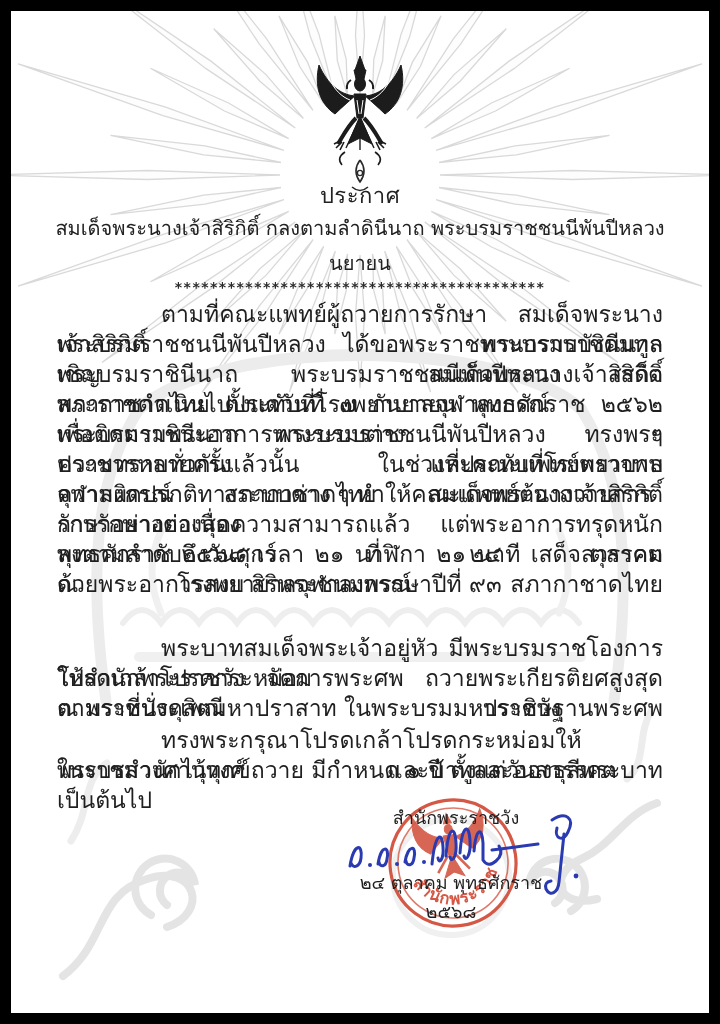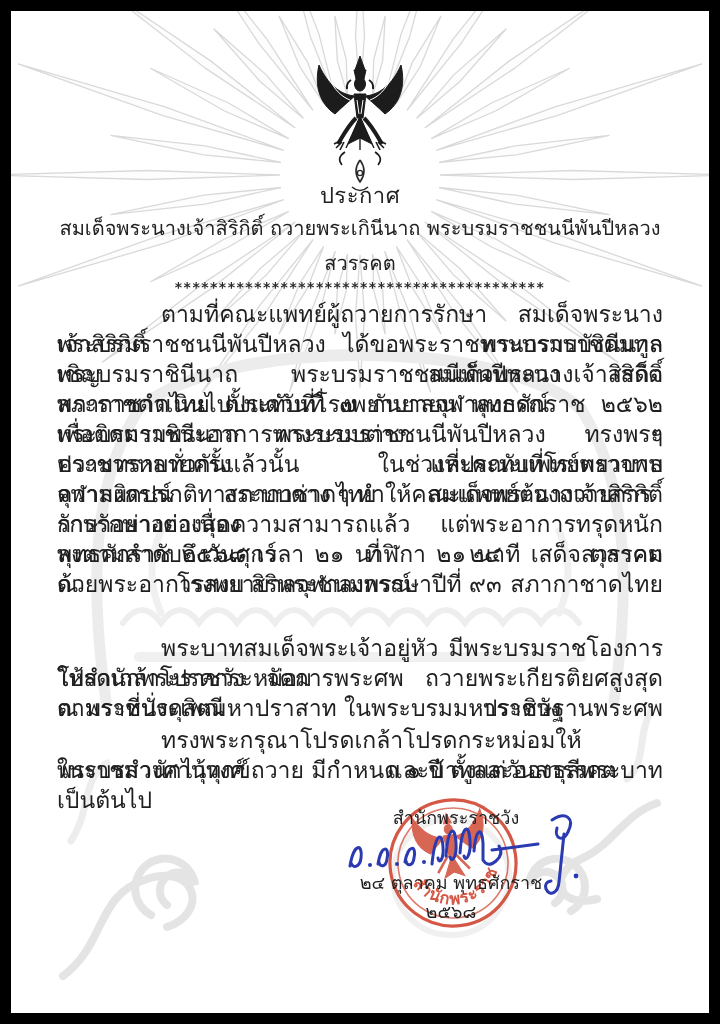--- a/index.html
+++ b/index.html
@@ -128,22 +128,22 @@
     </g>
     <g stroke="#ffffff" stroke-width="1" fill="none">
       <path d="M50,46 C42,43 34,36 28,22"></path>
       <path d="M70,46 C78,43 86,36 92,22"></path>
       <path d="M57,46 l2,14 M63,46 l-2,14"></path>
     </g>
   </svg>
 
   <div class="textlayer">
     <div class="abs center title">ประกาศ</div>
-    <div class="abs center subject">สมเด็จพระนางเจ้าสิริกิติ์ ถวายพระเกินีนาถ พระบรมราชชนนีพันปีหลวง</div>
-    <div class="abs center subject2">สวรรคต</div>
+    <div class="abs center subject">สมเด็จพระนางเจ้าสิริกิติ์ กลงตามลำดินีนาถ พระบรมราชชนนีพันปีหลวง</div>
+    <div class="abs center subject2">นยายน</div>
     <div class="abs center divider">******************************************</div>
 
     <div class="para p1">
       <div class="bline jline indent">ตามที่คณะแพทย์ผู้ถวายการรักษา สมเด็จพระนางเจ้าสิริกิติ์ พระบรมราชินีนาถ</div>
       <div class="bline jline">พระบรมราชชนนีพันปีหลวง ได้ขอพระราชทานกราบบังคมทูลเชิญ สมเด็จพระนางเจ้าสิริกิติ์</div>
       <div class="bline jline">พระบรมราชินีนาถ พระบรมราชชนนีพันปีหลวง เสด็จพระราชดำเนินไปประทับที่โรงพยาบาลจุฬาลงกรณ์</div>
       <div class="bline jline">สภากาชาดไทย ตั้งแต่วันที่ ๗ กันยายน พุทธศักราช ๒๕๖๒ เพื่อติดตามพระอาการทางระบบต่าง ๆ</div>
       <div class="bline jline">พระบรมราชินีนาถ พระบรมราชชนนีพันปีหลวง ทรงพระประชวรหลายครั้ง และคณะแพทย์ตรวจพบ</div>
       <div class="bline jline">ความทราบทั่วกันแล้วนั้น ในช่วงที่ประทับที่โรงพยาบาลจุฬาลงกรณ์ สภากาชาดไทย สมเด็จพระนางเจ้าสิริกิติ์</div>
       <div class="bline">ความผิดปรกติทางระบบต่าง ๆ ทำให้คณะแพทย์ต้องถวายการรักษาอย่างต่อเนื่อง</div>

